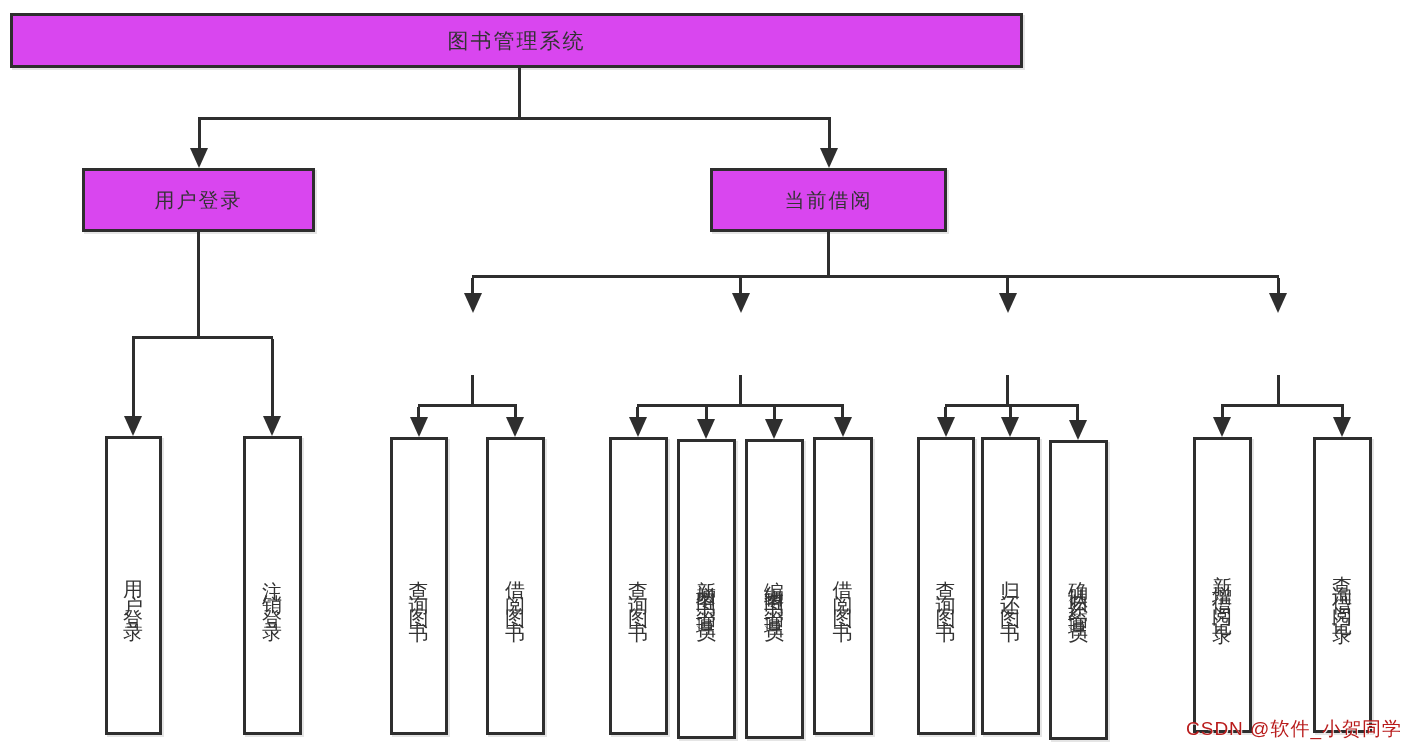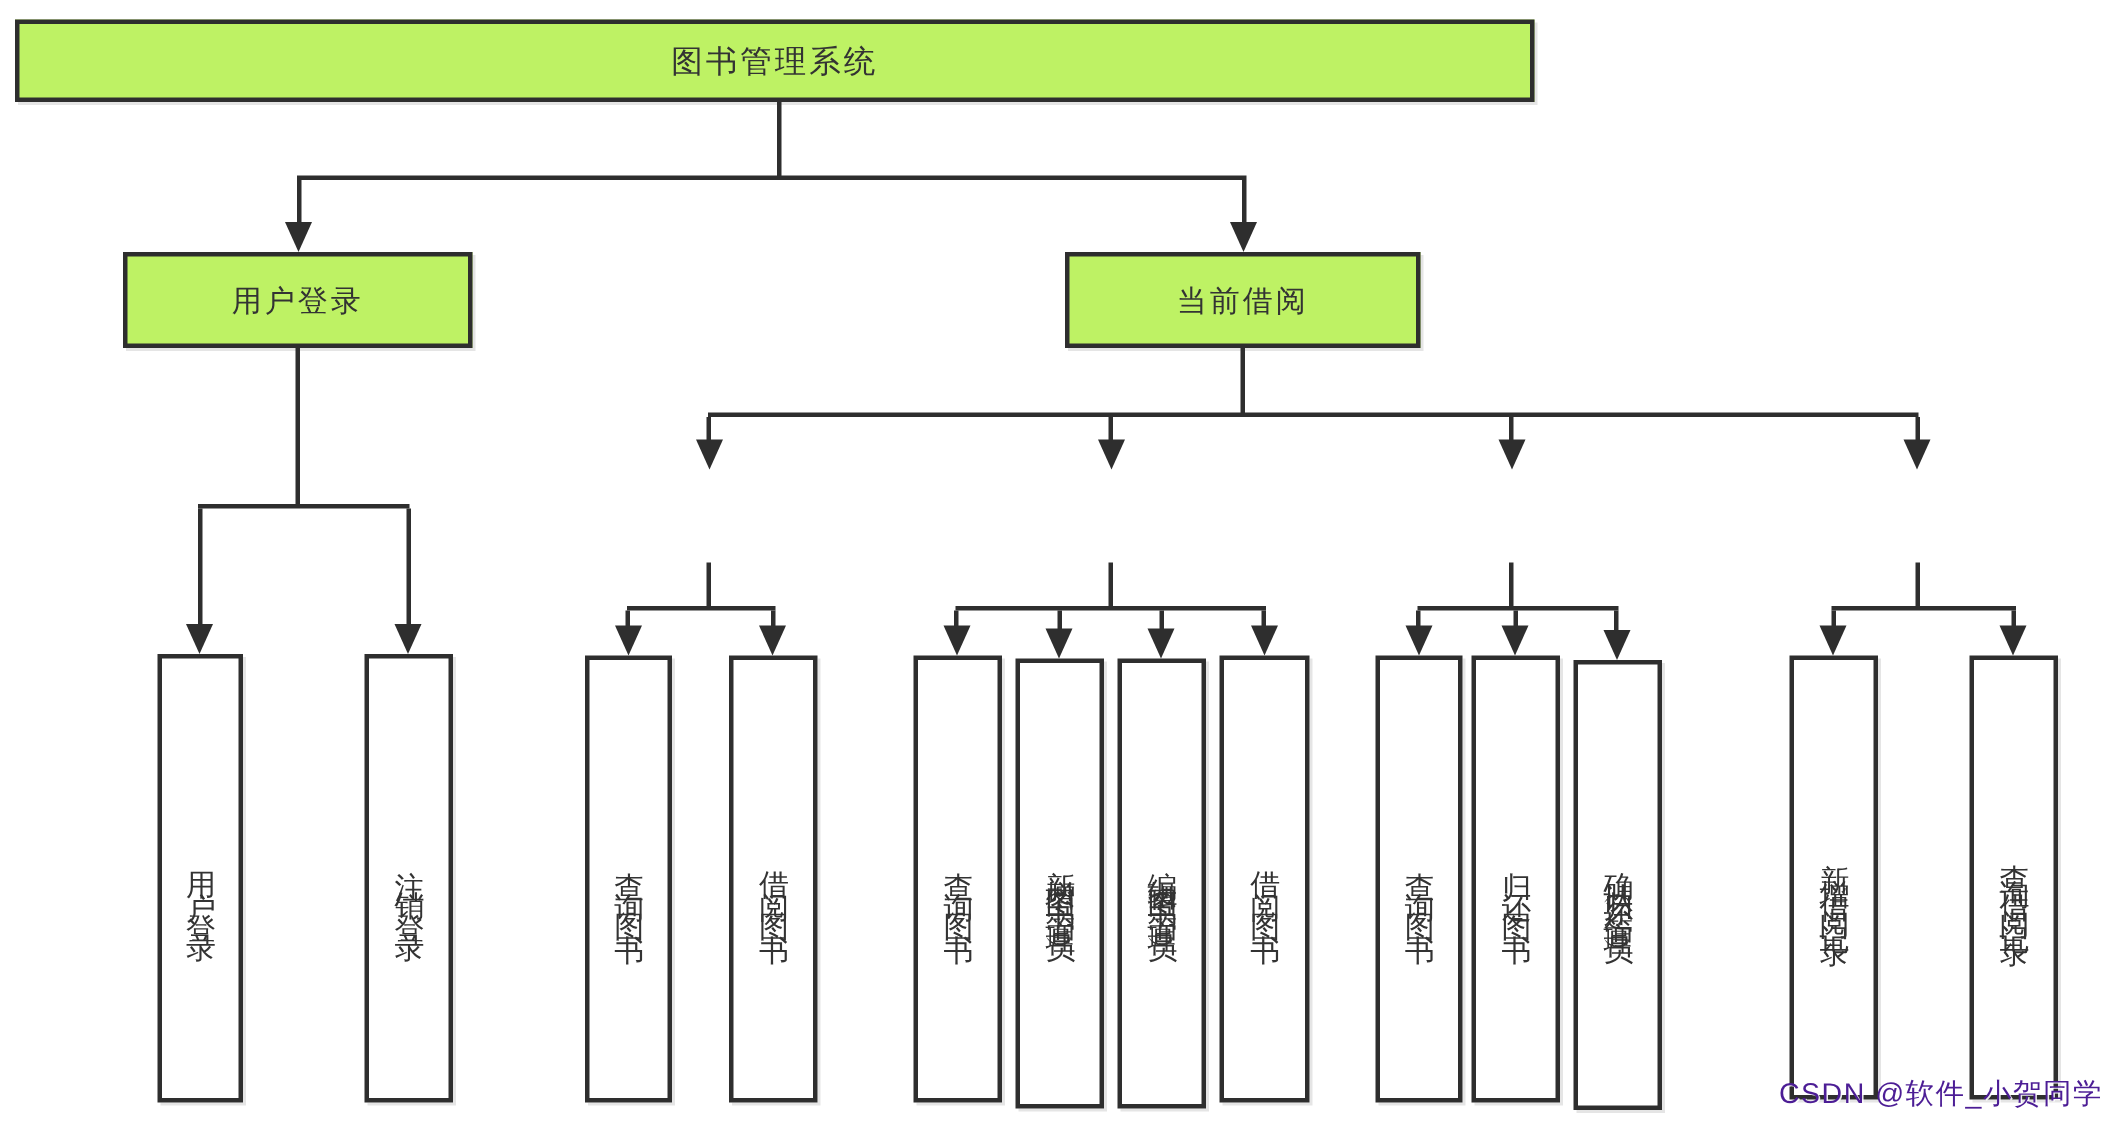--- a/index.html
+++ b/index.html
@@ -3,21 +3,21 @@
 <meta charset="utf-8">
 <style>
   html,body{margin:0;padding:0;background:#ffffff;}
   .canvas{
     position:relative;width:1405px;height:747px;background:#ffffff;
     font-family:"Liberation Sans","DejaVu Sans",sans-serif;color:#333333;
     overflow:hidden;
   }
   
   .box{
-    position:absolute;background:#bef264;border:3px solid #2e2e2e;
+    position:absolute;background:#d946ef;border:3px solid #2e2e2e;
     box-sizing:border-box;display:flex;align-items:center;justify-content:center;
     box-shadow:2px 2px 0 rgba(0,0,0,0.10);
   }
   .box .lbl{font-size:20px;letter-spacing:2px;white-space:nowrap;}
   .root .lbl{font-size:21px;}
   
   .vbox{
     position:absolute;background:#ffffff;border:3px solid #2e2e2e;
     box-sizing:border-box;display:flex;align-items:center;justify-content:center;
     box-shadow:2px 2px 0 rgba(0,0,0,0.10);
@@ -33,21 +33,21 @@
   .vl{position:absolute;width:3px;background:#2e2e2e;}
   .hl{position:absolute;height:3px;background:#2e2e2e;}
   
   .ah{
     position:absolute;width:0;height:0;
     border-left:9px solid transparent;border-right:9px solid transparent;
     border-top:20px solid #2e2e2e;
   }
   .watermark{
     position:absolute;left:1186px;top:716px;font-size:19px;letter-spacing:1px;
-    color:#4c1d95;text-shadow:1px 1px 0 rgba(255,255,255,0.9);z-index:10;
+    color:#b91c1c;text-shadow:1px 1px 0 rgba(255,255,255,0.9);z-index:10;
     white-space:nowrap;
   }
 </style>
 </head>
 <body>
 
 <div class="canvas">
 
   <div class="box root" style="left:10px;top:13px;width:1013px;height:55px;">
     <span class="lbl">图书管理系统</span>

